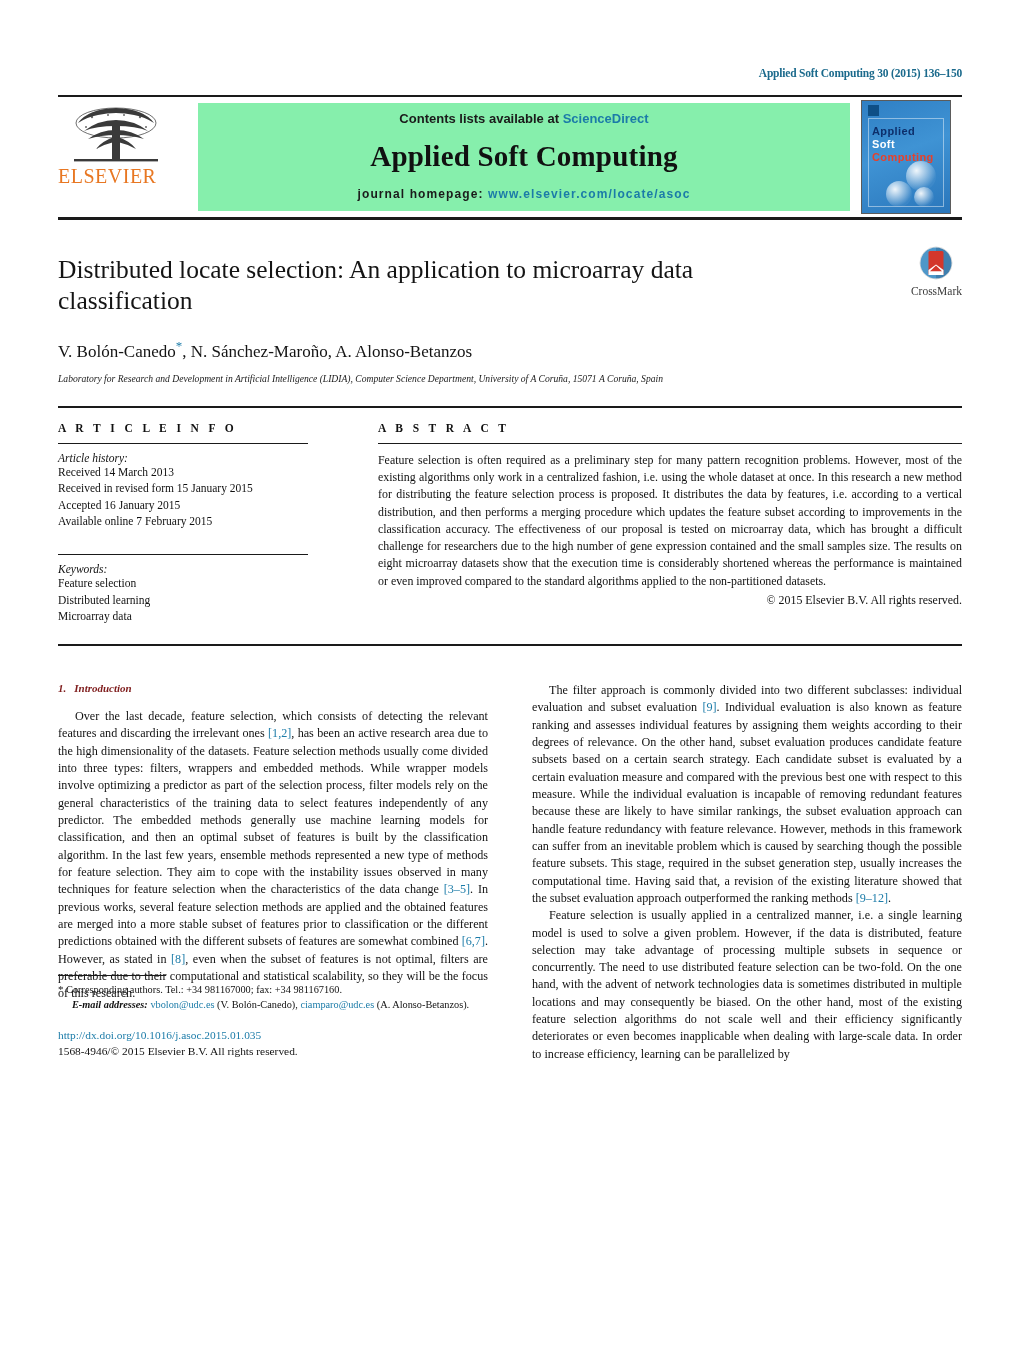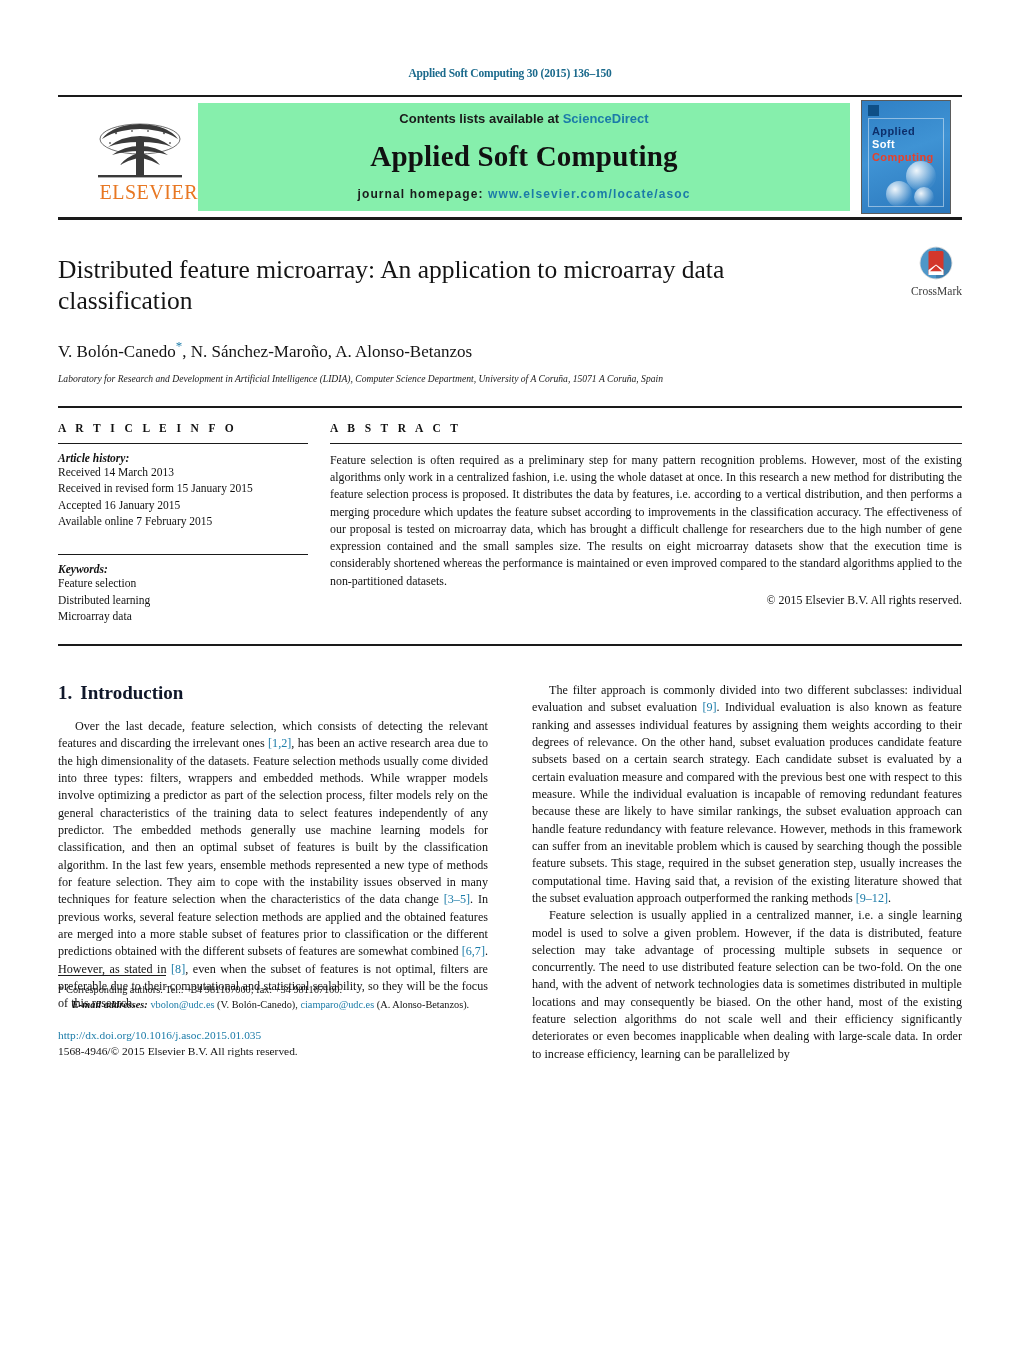--- a/index.html
+++ b/index.html
@@ -18,21 +18,21 @@
   .page {
     position: relative;
     width: 1020px;
     height: 1351px;
     box-sizing: border-box;
     padding: 0 58px;
   }
 
   
   .running-head {
-    text-align: center;
+    text-align: right;
     color: #1b6a8c;
     font-weight: bold;
     font-size: 11.5px;
     letter-spacing: -0.2px;
     padding-top: 67px;
   }
 
   
   .masthead {
     margin-top: 16px;
@@ -42,22 +42,22 @@
     display: flex;
     align-items: stretch;
     position: relative;
   }
   .elsevier-block {
     width: 140px;
     flex: 0 0 140px;
     display: flex;
     flex-direction: column;
     justify-content: flex-start;
-    align-items: flex-end;
-    padding-top: 22px;
+    align-items: flex-start;
+    padding-top: 6px;
     box-sizing: border-box;
   }
   .tree-svg { display:block; }
   .elsevier-word {
     font-family: "Liberation Serif", serif;
     color: #e87722;
     font-size: 20px;
     letter-spacing: 0.5px;
     line-height: 1;
     margin-top: 1px;
@@ -180,39 +180,39 @@
     color: #3b3b3b;
   }
 
   
   .rule-top {
     border-top: 2.2px solid #1a1a1a;
     margin-top: 22px;
   }
   .info-abstract {
     display: flex;
-    gap: 22px;
+    gap: 70px;
     padding-top: 14px;
   }
   .col-info { width: 250px; flex: 0 0 250px; }
   .col-abs  { flex: 1 1 auto; }
   .sec-heading {
     font-family: "Liberation Serif", serif;
     font-weight: bold;
     font-size: 11.5px;
     letter-spacing: 3.4px;
     color: #111;
   }
   .hr-thin {
     border-top: 1.6px solid #1a1a1a;
     margin: 9px 0 8px 0;
   }
   .info-label {
     font-style: italic;
-    font-weight: bold;
+    font-weight: normal;
     font-size: 11.5px;
     color: #111;
   }
   .info-line {
     font-size: 11.5px;
     line-height: 1.42;
     color: #111;
   }
   .info-gap { height: 16px; }
   .abstract-text {
@@ -234,23 +234,24 @@
 
   
   .body-cols {
     display: flex;
     gap: 44px;
     margin-top: 36px;
   }
   .bcol { width: 430px; flex: 0 0 430px; position: relative; }
   .sec-title {
     font-weight: bold;
-    font-size: 19px;
+    font-size: 11px;
     margin: 0 0 14px 0;
-    color: #0f172a;
+    color: #7f1d1d;
+    font-style: italic;
   }
   .sec-title .num { margin-right: 8px; }
   p.body-p {
     font-size: 12.15px;
     line-height: 1.425;
     text-align: justify;
     text-indent: 17px;
     margin: 0;
     color: #111;
   }
@@ -343,21 +344,21 @@
         <div class="blob b2"></div>
         <div class="blob b3"></div>
         <div class="ttl t1">Applied</div>
         <div class="ttl t2">Soft</div>
         <div class="ttl t3">Computing</div>
       </div>
     </div>
   </div>
 
   <div class="title-block">
-    <h1 class="article-title">Distributed feature microarray: An application to microarray data classification</h1>
+    <h1 class="article-title">Distributed locate selection: An application to microarray data classification</h1>
     <div class="authors">
       <span>V. Bolón-Canedo</span><span class="star">*</span><span>, N. Sánchez-Maroño, A. Alonso-Betanzos</span>
     </div>
     <div class="affiliation">Laboratory for Research and Development in Artificial Intelligence (LIDIA), Computer Science Department, University of A Coruña, 15071 A Coruña, Spain</div>
 
     <div class="crossmark">
       <svg width="34" height="34" viewBox="0 0 34 34">
         <circle cx="17" cy="17" r="16" fill="#ffffff" stroke="#d8d8d8" stroke-width="1"></circle>
         <path d="M17 1.4 A15.6 15.6 0 0 0 17 32.6 Z" fill="#4e97c9"></path>
         <path d="M17 1.4 A15.6 15.6 0 0 1 17 32.6 Z" fill="#3f7fae"></path>

